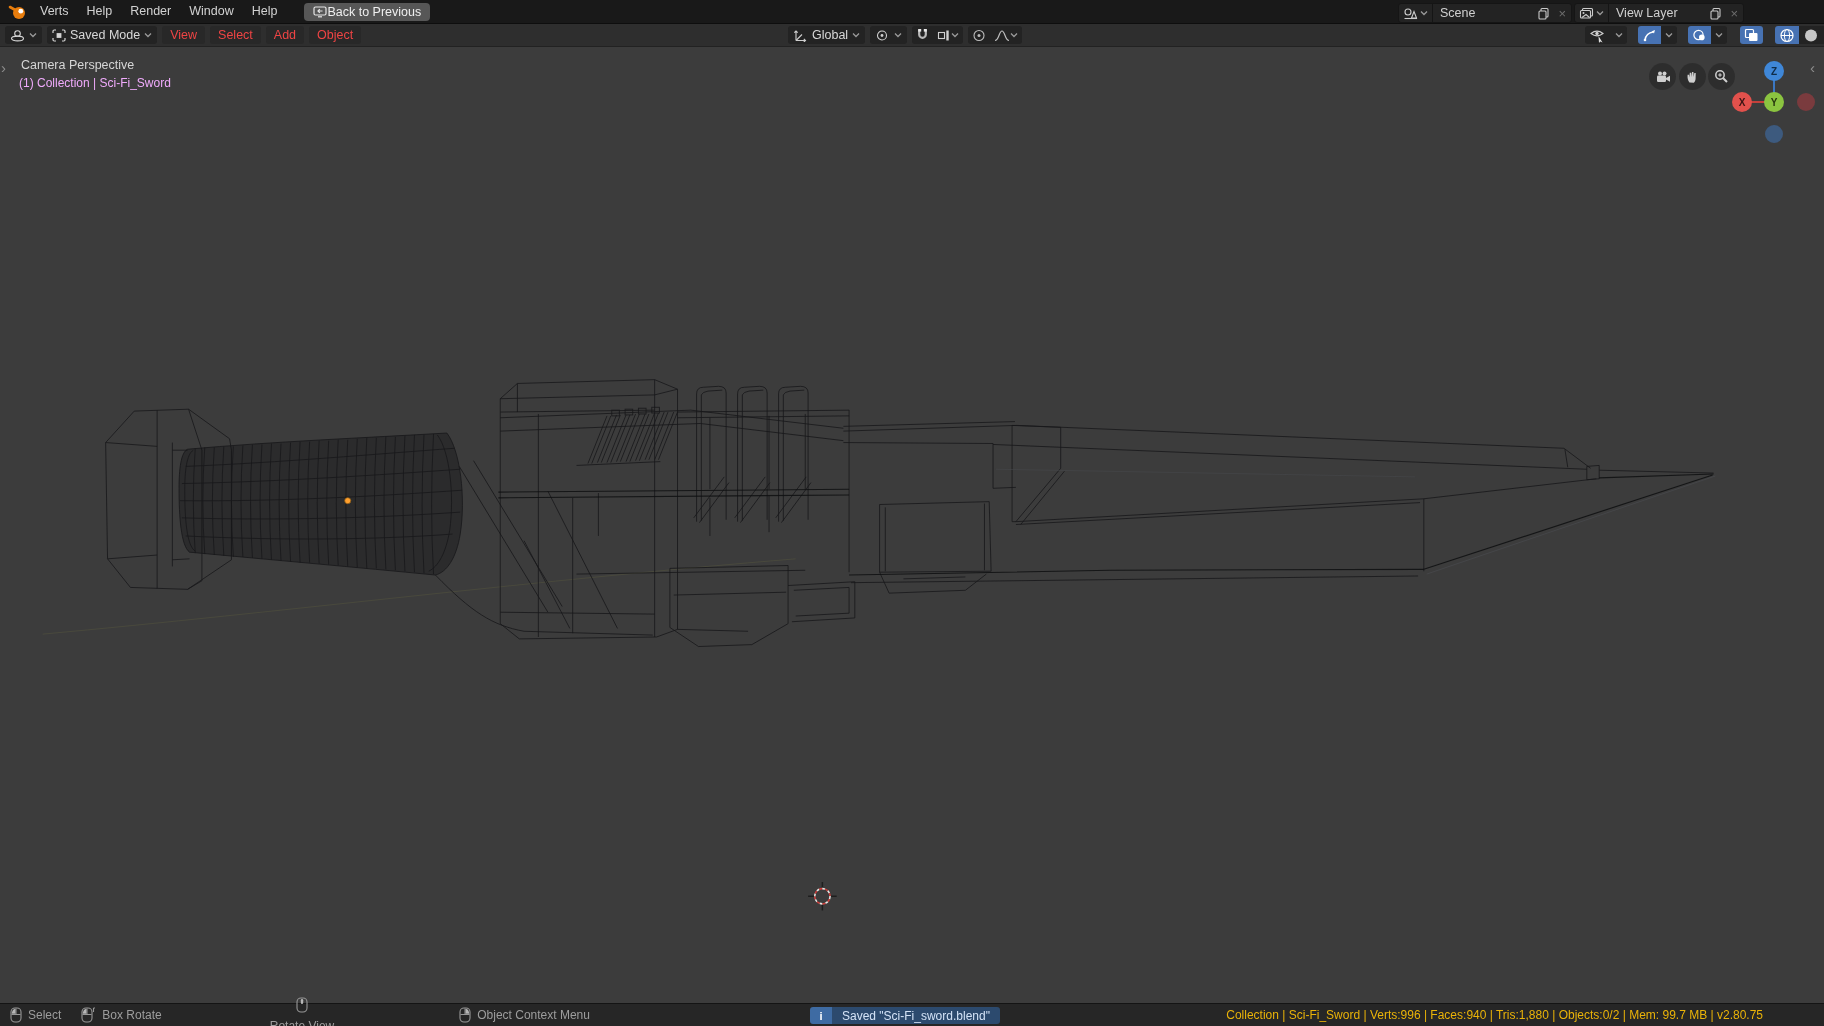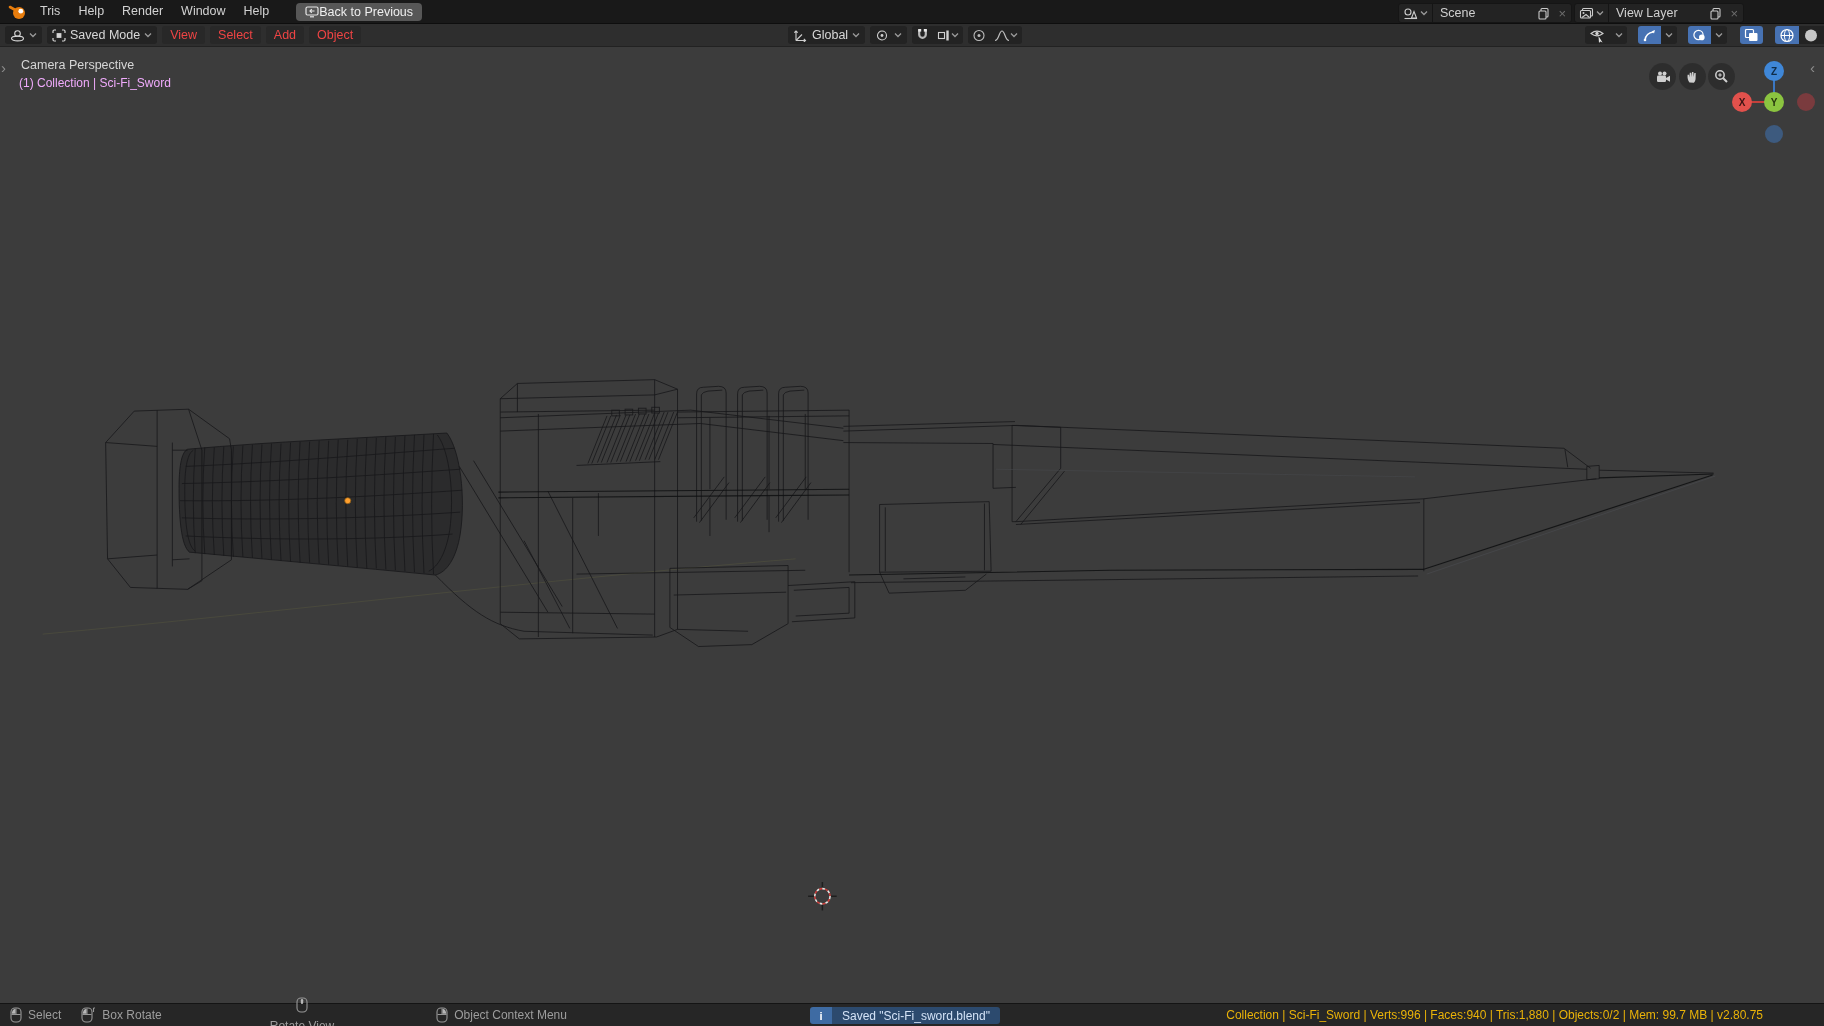--- a/index.html
+++ b/index.html
@@ -56,21 +56,21 @@
 <body>
 
 <div id="topbar" class="bar">
   <span class="logo">
     <svg width="19" height="18" viewBox="0 0 19 18">
       <path d="M2,4 L9,8" stroke="#e87d0d" stroke-width="2.6" stroke-linecap="round"></path>
       <circle cx="11" cy="10" r="6" fill="#e87d0d"></circle>
       <circle cx="12.8" cy="8.2" r="2.4" fill="#ffffff"></circle>
     </svg>
   </span>
-  <span class="menu-item">Tris</span>
+  <span class="menu-item">Verts</span>
   <span class="menu-item">Help</span>
   <span class="menu-item">Render</span>
   <span class="menu-item">Window</span>
   <span class="menu-item">Help</span>
   <span class="back-btn">
     <svg width="14" height="12" viewBox="0 0 14 12">
       <rect x="1" y="1" width="12" height="8" rx="1.5" fill="none" stroke="#e6e6e6" stroke-width="1.2"></rect>
       <path d="M9.5,5 H5 M6.8,3.2 L5,5 L6.8,6.8" stroke="#e6e6e6" stroke-width="1.2" fill="none"></path>
       <path d="M5,10.8 H9" stroke="#e6e6e6" stroke-width="1.2"></path>
     </svg>
@@ -461,21 +461,21 @@
     </svg>
     <span>Box Rotate</span>
   </span>
   <span class="sb-hint" style="margin-left:108px;flex-direction:column;">
     <svg width="12" height="16" viewBox="0 0 12 16">
       <rect x="1" y="1" width="10" height="14" rx="4" fill="none" stroke="#979797" stroke-width="1.1"></rect>
       <rect x="4.8" y="2" width="2.4" height="5" rx="1.2" fill="#b6b6b6"></rect>
     </svg>
     <span>Rotate View</span>
   </span>
-  <span class="sb-hint" style="margin-left:74px;padding-left:28px;">
+  <span class="sb-hint" style="margin-left:97px;padding-left:28px;">
     <svg width="12" height="16" viewBox="0 0 12 16">
       <rect x="1" y="1" width="10" height="14" rx="4" fill="none" stroke="#979797" stroke-width="1.1"></rect>
       <path d="M6,1.5 V7.5 M1.5,7.5 H10.5" stroke="#979797" stroke-width="1"></path>
       <path d="M6.5,2 H7.4 Q10,2.6 10.2,6.8 H6.5 Z" fill="#b6b6b6"></path>
     </svg>
     <span>Object Context Menu</span>
   </span>
 
   <span class="sb-msg">
     <span class="sb-badge">i</span>

